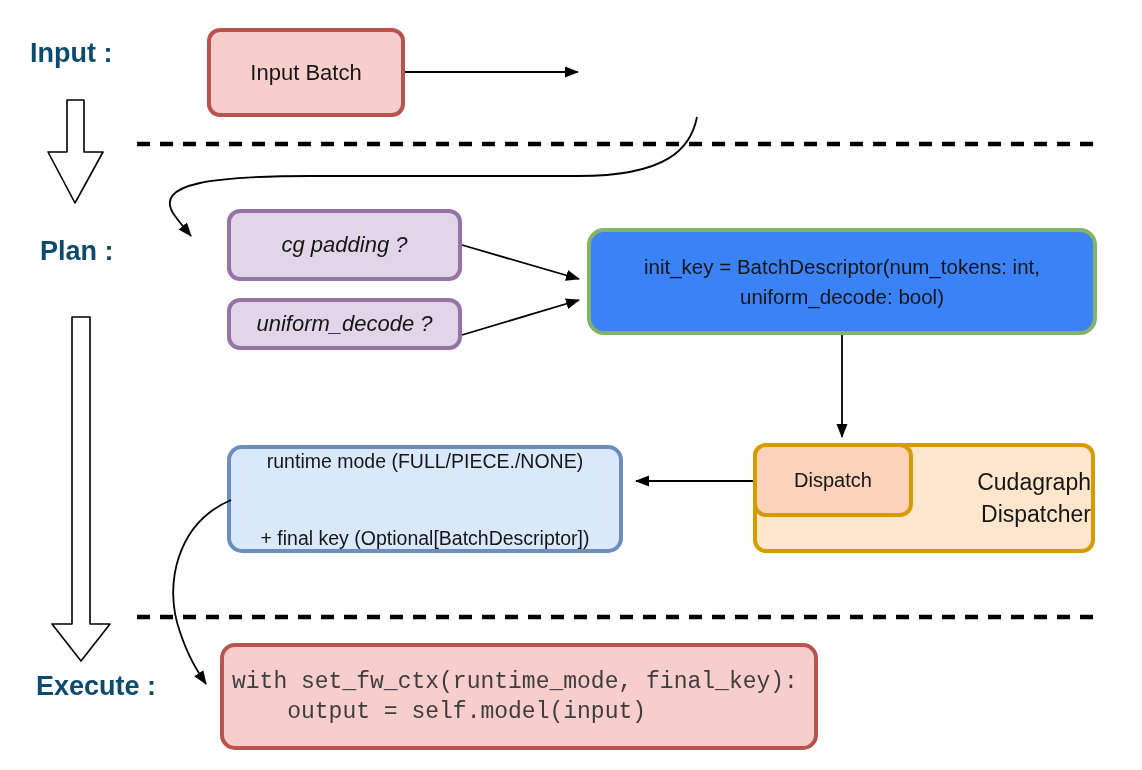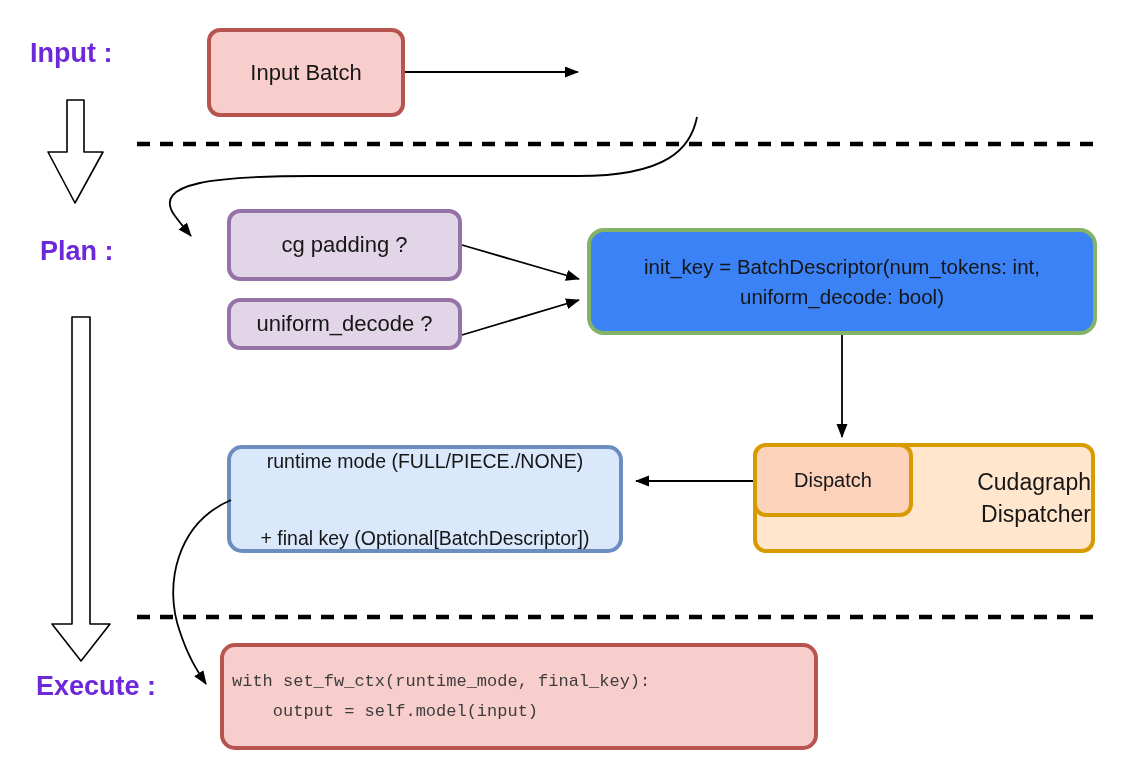--- a/index.html
+++ b/index.html
@@ -1,42 +1,42 @@
 <!DOCTYPE html>
 <html><head>
 <meta charset="utf-8">
 <style>
   html,body{margin:0;padding:0;background:#ffffff;}
   #canvas{
     position:relative;width:1142px;height:770px;background:#ffffff;overflow:hidden;
     font-family:"Liberation Sans",sans-serif;color:#161616;
   }
   .section-label{
-    position:absolute;font-weight:700;font-size:27px;color:#6d28d9;white-space:nowrap;
+    position:absolute;font-weight:700;font-size:27px;color:#0c4a6e;white-space:nowrap;
   }
   .node{
     position:absolute;display:flex;flex-direction:column;align-items:center;justify-content:center;
     text-align:center;box-sizing:border-box;border-radius:13px;border:4px solid #15803d;
     line-height:30px;
   }
   .node .ln{display:block;}
   .box-red{background:#f8cecc;border-color:#b85450;}
   .box-yellow{background:#fff2cc;border-color:#d6b656;}
-  .box-purple{background:#e1d5e7;border-color:#9673a6;}
+  .box-purple{background:#e1d5e7;border-color:#9673a6;font-style:italic;}
   .box-green{background:#3b82f6;border-color:#82b366;}
   .box-orange-outer{background:#ffe6cc;border-color:#d79b00;}
   .box-orange-inner{background:#fcd3ba;border-color:#d79b00;}
   .box-blue{background:#dae8fc;border-color:#6c8ebf;}
   .fs22{font-size:22px;}
   .fs20{font-size:20.5px;}
   .fs19{font-size:19.5px;gap:47px;}
   .code-box{align-items:flex-start;justify-content:center;text-align:left;padding-left:8px;}
   .code-line{
     font-family:"Liberation Mono","DejaVu Sans Mono",monospace;
-    font-size:17px;line-height:30px;color:#3d3d3d;white-space:pre;
+    font-size:23px;line-height:30px;color:#3d3d3d;white-space:pre;
   }
   .cuda-text{
     position:absolute;left:180px;top:0;right:0;bottom:0;
     display:flex;flex-direction:column;align-items:flex-end;justify-content:center;
     font-size:23px;line-height:32px;
   }
   svg#wires{position:absolute;left:0;top:0;pointer-events:none;}
 </style>
 </head>
 <body>

